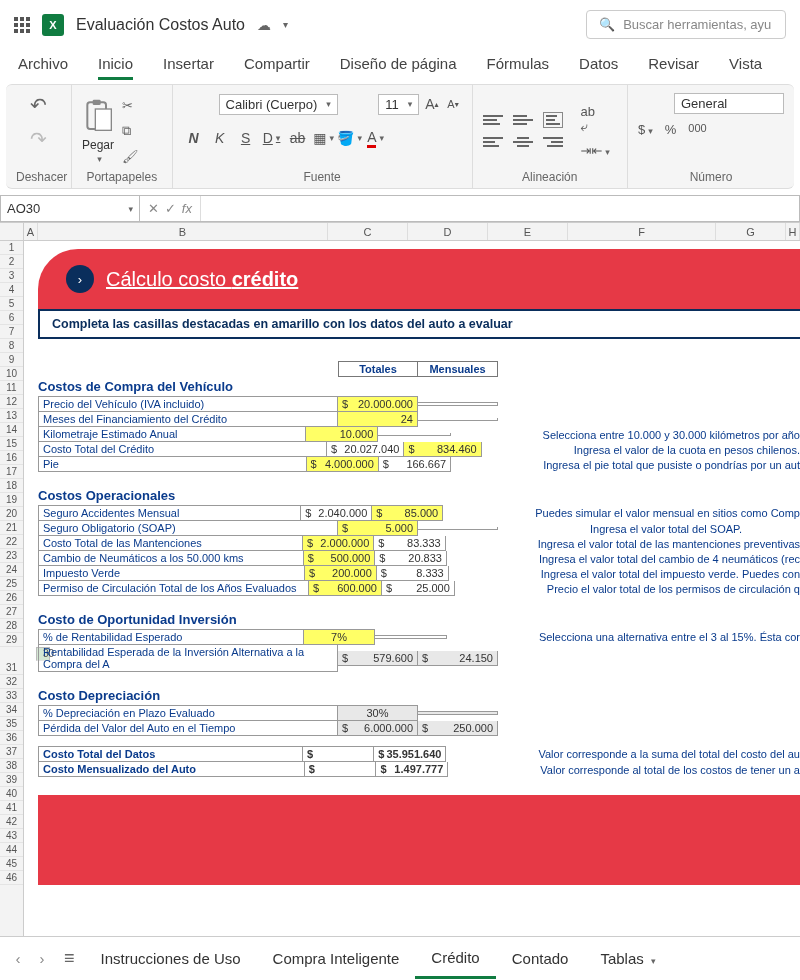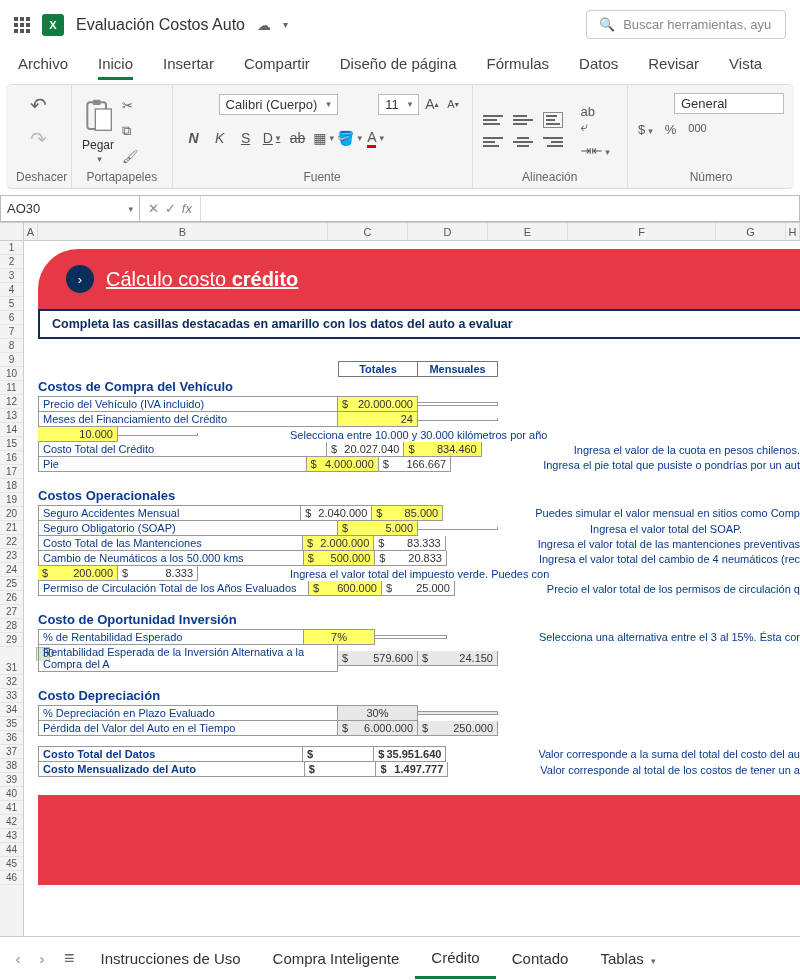--- a/index.html
+++ b/index.html
@@ -393,20 +393,21 @@
             </div>
             <div class="row">
               <div class="lab">Meses del Financiamiento del Crédito</div>
               <div class="cell yellow">
                 <span class="cur"></span>
                 <span>24</span>
               </div>
               <div class="cell"></div>
             </div>
             <div class="row">
+              <div class="lab">Kilometraje Estimado Anual</div>
               <div class="cell yellow">
                 <span class="cur"></span>
                 <span>10.000</span>
               </div>
               <div class="cell"></div>
               <div class="note">Selecciona entre 10.000 y 30.000 kilómetros por año</div>
             </div>
             <div class="row">
               <div class="lab">Costo Total del Crédito</div>
               <div class="cell">
@@ -474,20 +475,21 @@
                 <span class="cur">$</span>
                 <span>500.000</span>
               </div>
               <div class="cell">
                 <span class="cur">$</span>
                 <span>20.833</span>
               </div>
               <div class="note">Ingresa el valor total del cambio de 4 neumáticos (rec</div>
             </div>
             <div class="row">
+              <div class="lab">Impuesto Verde</div>
               <div class="cell yellow">
                 <span class="cur">$</span>
                 <span>200.000</span>
               </div>
               <div class="cell">
                 <span class="cur">$</span>
                 <span>8.333</span>
               </div>
               <div class="note">Ingresa el valor total del impuesto verde. Puedes con</div>
             </div>

